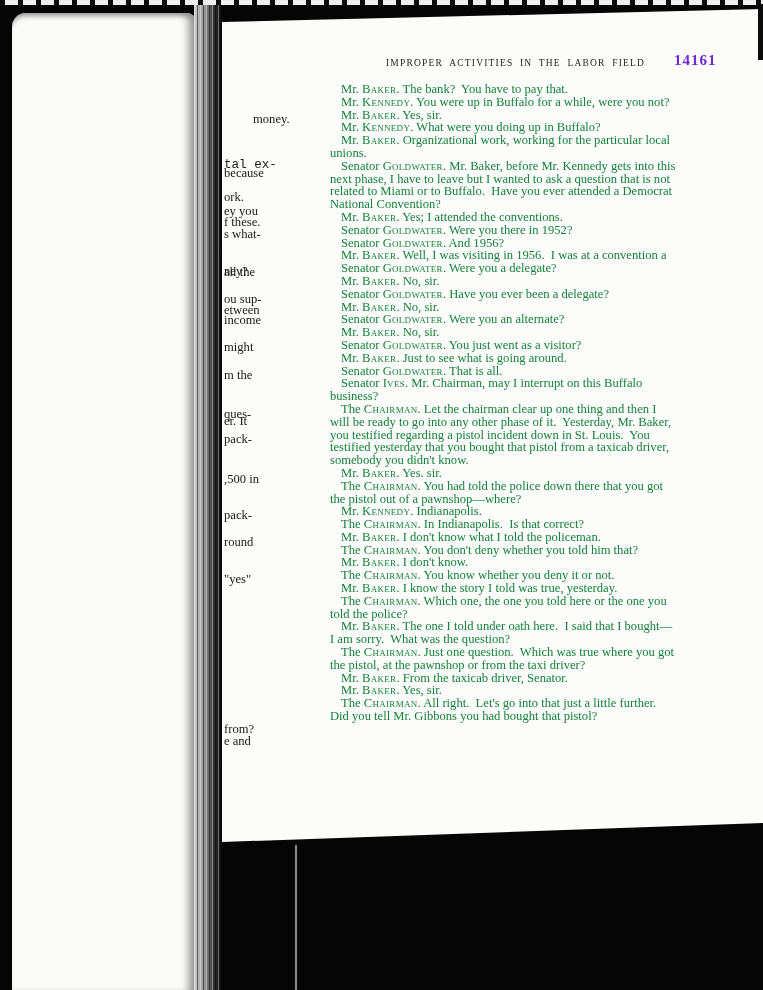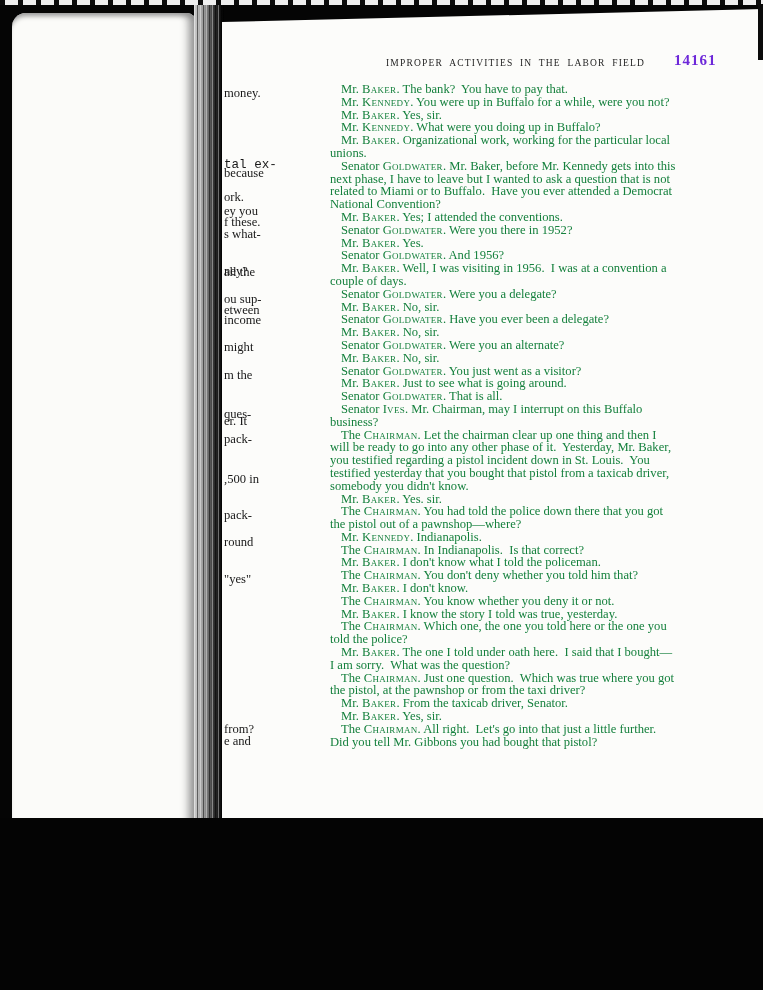--- a/index.html
+++ b/index.html
@@ -1,16 +1,16 @@
 <!DOCTYPE html>
 <html><head>
 <meta charset="utf-8">
 <style>
   html,body{margin:0;padding:0;background:#040404;}
-  .scan{position:relative;width:763px;height:818px;background:#050505;overflow:hidden;
+  .scan{position:relative;width:763px;height:990px;background:#050505;overflow:hidden;
         font-family:"Liberation Serif","DejaVu Serif",serif;}
 
   
   .perf{position:absolute;left:0;top:0;width:763px;height:5px;
         background:repeating-linear-gradient(90deg,#0c0c0c 0 5px,#efefef 5px 18px);}
 
   
   .left-page{position:absolute;left:12px;top:13px;width:184px;height:977px;
              background:#fbfbf9;border-radius:14px 9px 0 0;
              box-shadow:inset -12px 0 9px -5px #8f8f8f, inset 0 6px 5px -3px #9a9a9a;}
@@ -62,24 +62,22 @@
         <div class="ln ind">Mr. <span class="sc">Baker</span>. Yes, sir.</div>
         <div class="ln ind">Mr. <span class="sc">Kennedy</span>. What were you doing up in Buffalo?</div>
         <div class="ln ind">Mr. <span class="sc">Baker</span>. Organizational work, working for the particular local</div>
         <div class="ln">unions.</div>
         <div class="ln ind">Senator <span class="sc">Goldwater</span>. Mr. Baker, before Mr. Kennedy gets into this</div>
         <div class="ln">next phase, I have to leave but I wanted to ask a question that is not</div>
         <div class="ln">related to Miami or to Buffalo.  Have you ever attended a Democrat</div>
         <div class="ln">National Convention?</div>
         <div class="ln ind">Mr. <span class="sc">Baker</span>. Yes; I attended the conventions.</div>
         <div class="ln ind">Senator <span class="sc">Goldwater</span>. Were you there in 1952?</div>
-        <div class="ln ind">Mr. <span class="sc">Baker</span>. Yes.</div>
         <div class="ln ind">Senator <span class="sc">Goldwater</span>. And 1956?</div>
         <div class="ln ind">Mr. <span class="sc">Baker</span>. Well, I was visiting in 1956.  I was at a convention a</div>
-        <div class="ln">couple of days.</div>
         <div class="ln ind">Senator <span class="sc">Goldwater</span>. Were you a delegate?</div>
         <div class="ln ind">Mr. <span class="sc">Baker</span>. No, sir.</div>
         <div class="ln ind">Senator <span class="sc">Goldwater</span>. Have you ever been a delegate?</div>
         <div class="ln ind">Mr. <span class="sc">Baker</span>. No, sir.</div>
         <div class="ln ind">Senator <span class="sc">Goldwater</span>. Were you an alternate?</div>
         <div class="ln ind">Mr. <span class="sc">Baker</span>. No, sir.</div>
         <div class="ln ind">Senator <span class="sc">Goldwater</span>. You just went as a visitor?</div>
         <div class="ln ind">Mr. <span class="sc">Baker</span>. Just to see what is going around.</div>
         <div class="ln ind">Senator <span class="sc">Goldwater</span>. That is all.</div>
         <div class="ln ind">Senator <span class="sc">Ives</span>. Mr. Chairman, may I interrupt on this Buffalo</div>
@@ -106,21 +104,21 @@
         <div class="ln ind">The <span class="sc">Chairman</span>. Just one question.  Which was true where you got</div>
         <div class="ln">the pistol, at the pawnshop or from the taxi driver?</div>
         <div class="ln ind">Mr. <span class="sc">Baker</span>. From the taxicab driver, Senator.</div>
         <div class="ln ind">Mr. <span class="sc">Baker</span>. Yes, sir.</div>
         <div class="ln ind">The <span class="sc">Chairman</span>. All right.  Let's go into that just a little further.</div>
         <div class="ln">Did you tell Mr. Gibbons you had bought that pistol?</div>
       </div>
   </div>
 
   <div class="frags" id="frags">
-      <div class="frag" style="top: 86px;">money.</div>
+      <div class="frag" style="top: 112px; margin-left: 29px;">money.</div>
       <div class="frag" style="top: 158px; font-family: Liberation Mono, monospace;">tal ex-</div>
       <div class="frag" style="top: 166px;">because</div>
       <div class="frag" style="top: 190px;">ork.</div>
       <div class="frag" style="top: 204px;">ey you</div>
       <div class="frag" style="top: 215px;">f these.</div>
       <div class="frag" style="top: 227px;">s what-</div>
       <div class="frag" style="top: 237px; margin-top: 28px;">all the</div>
       <div class="frag" style="top: 264px;">ney?</div>
       <div class="frag" style="top: 292px;">ou sup-</div>
       <div class="frag" style="top: 303px;">etween</div>

